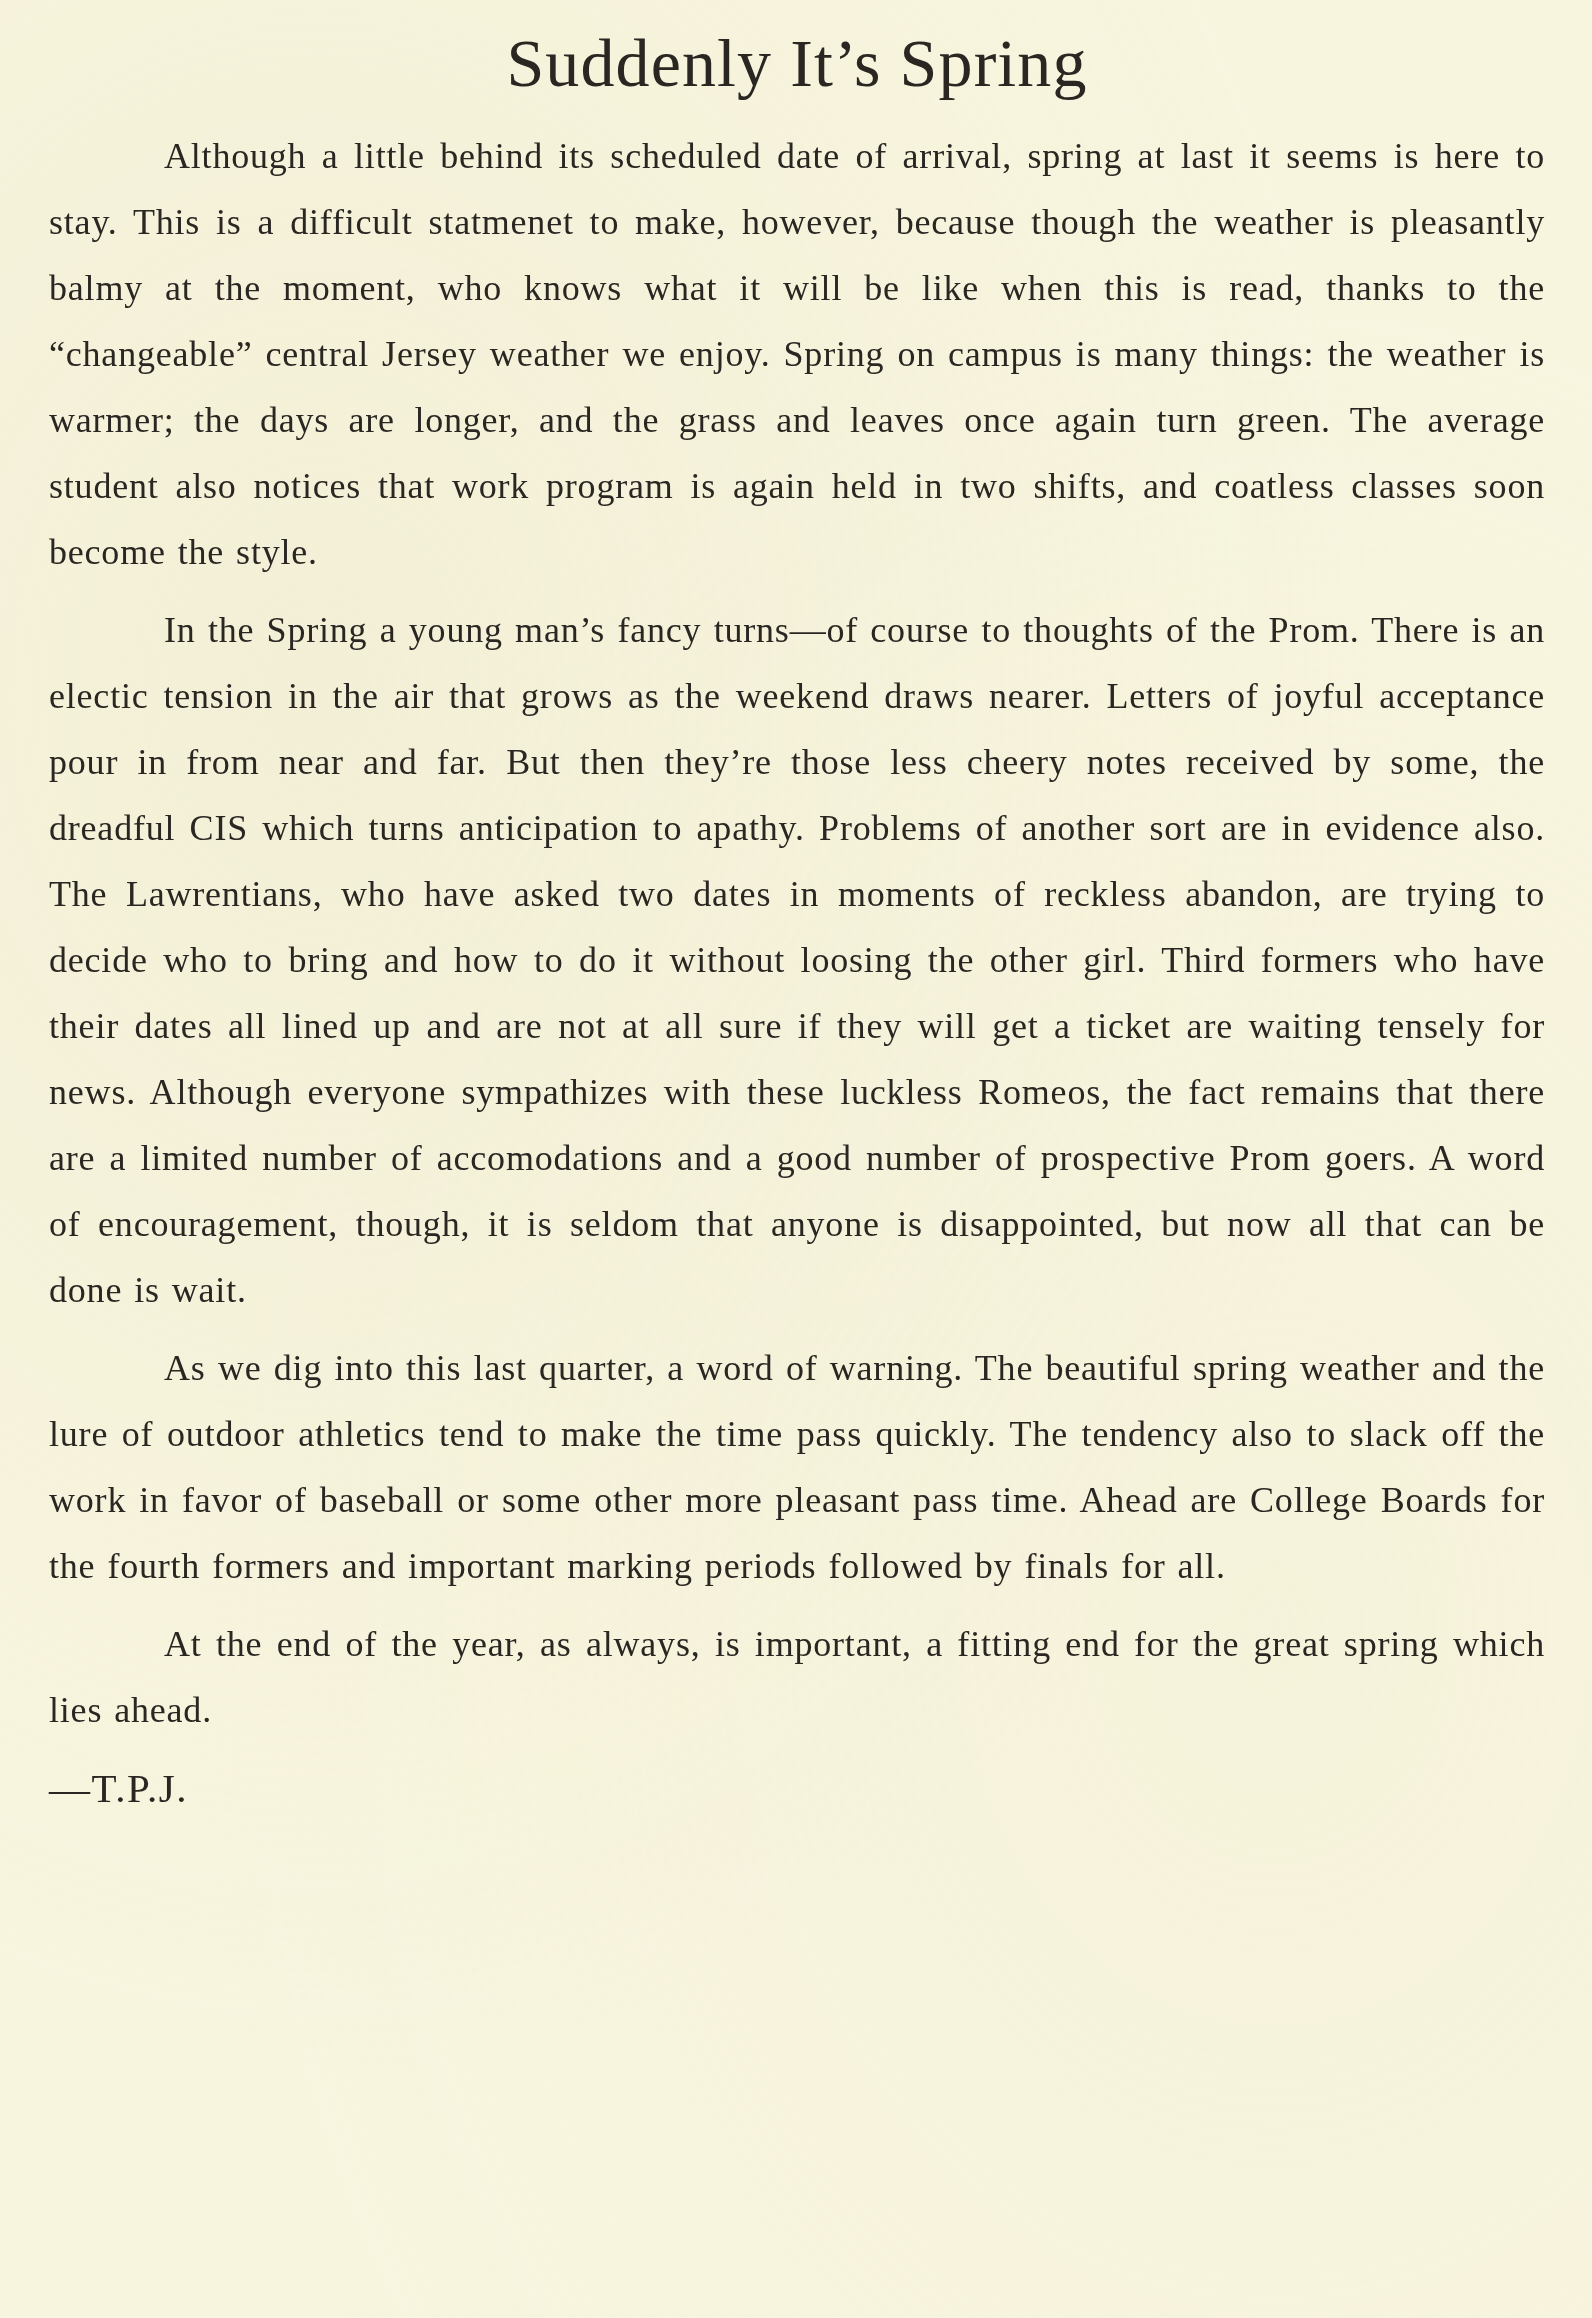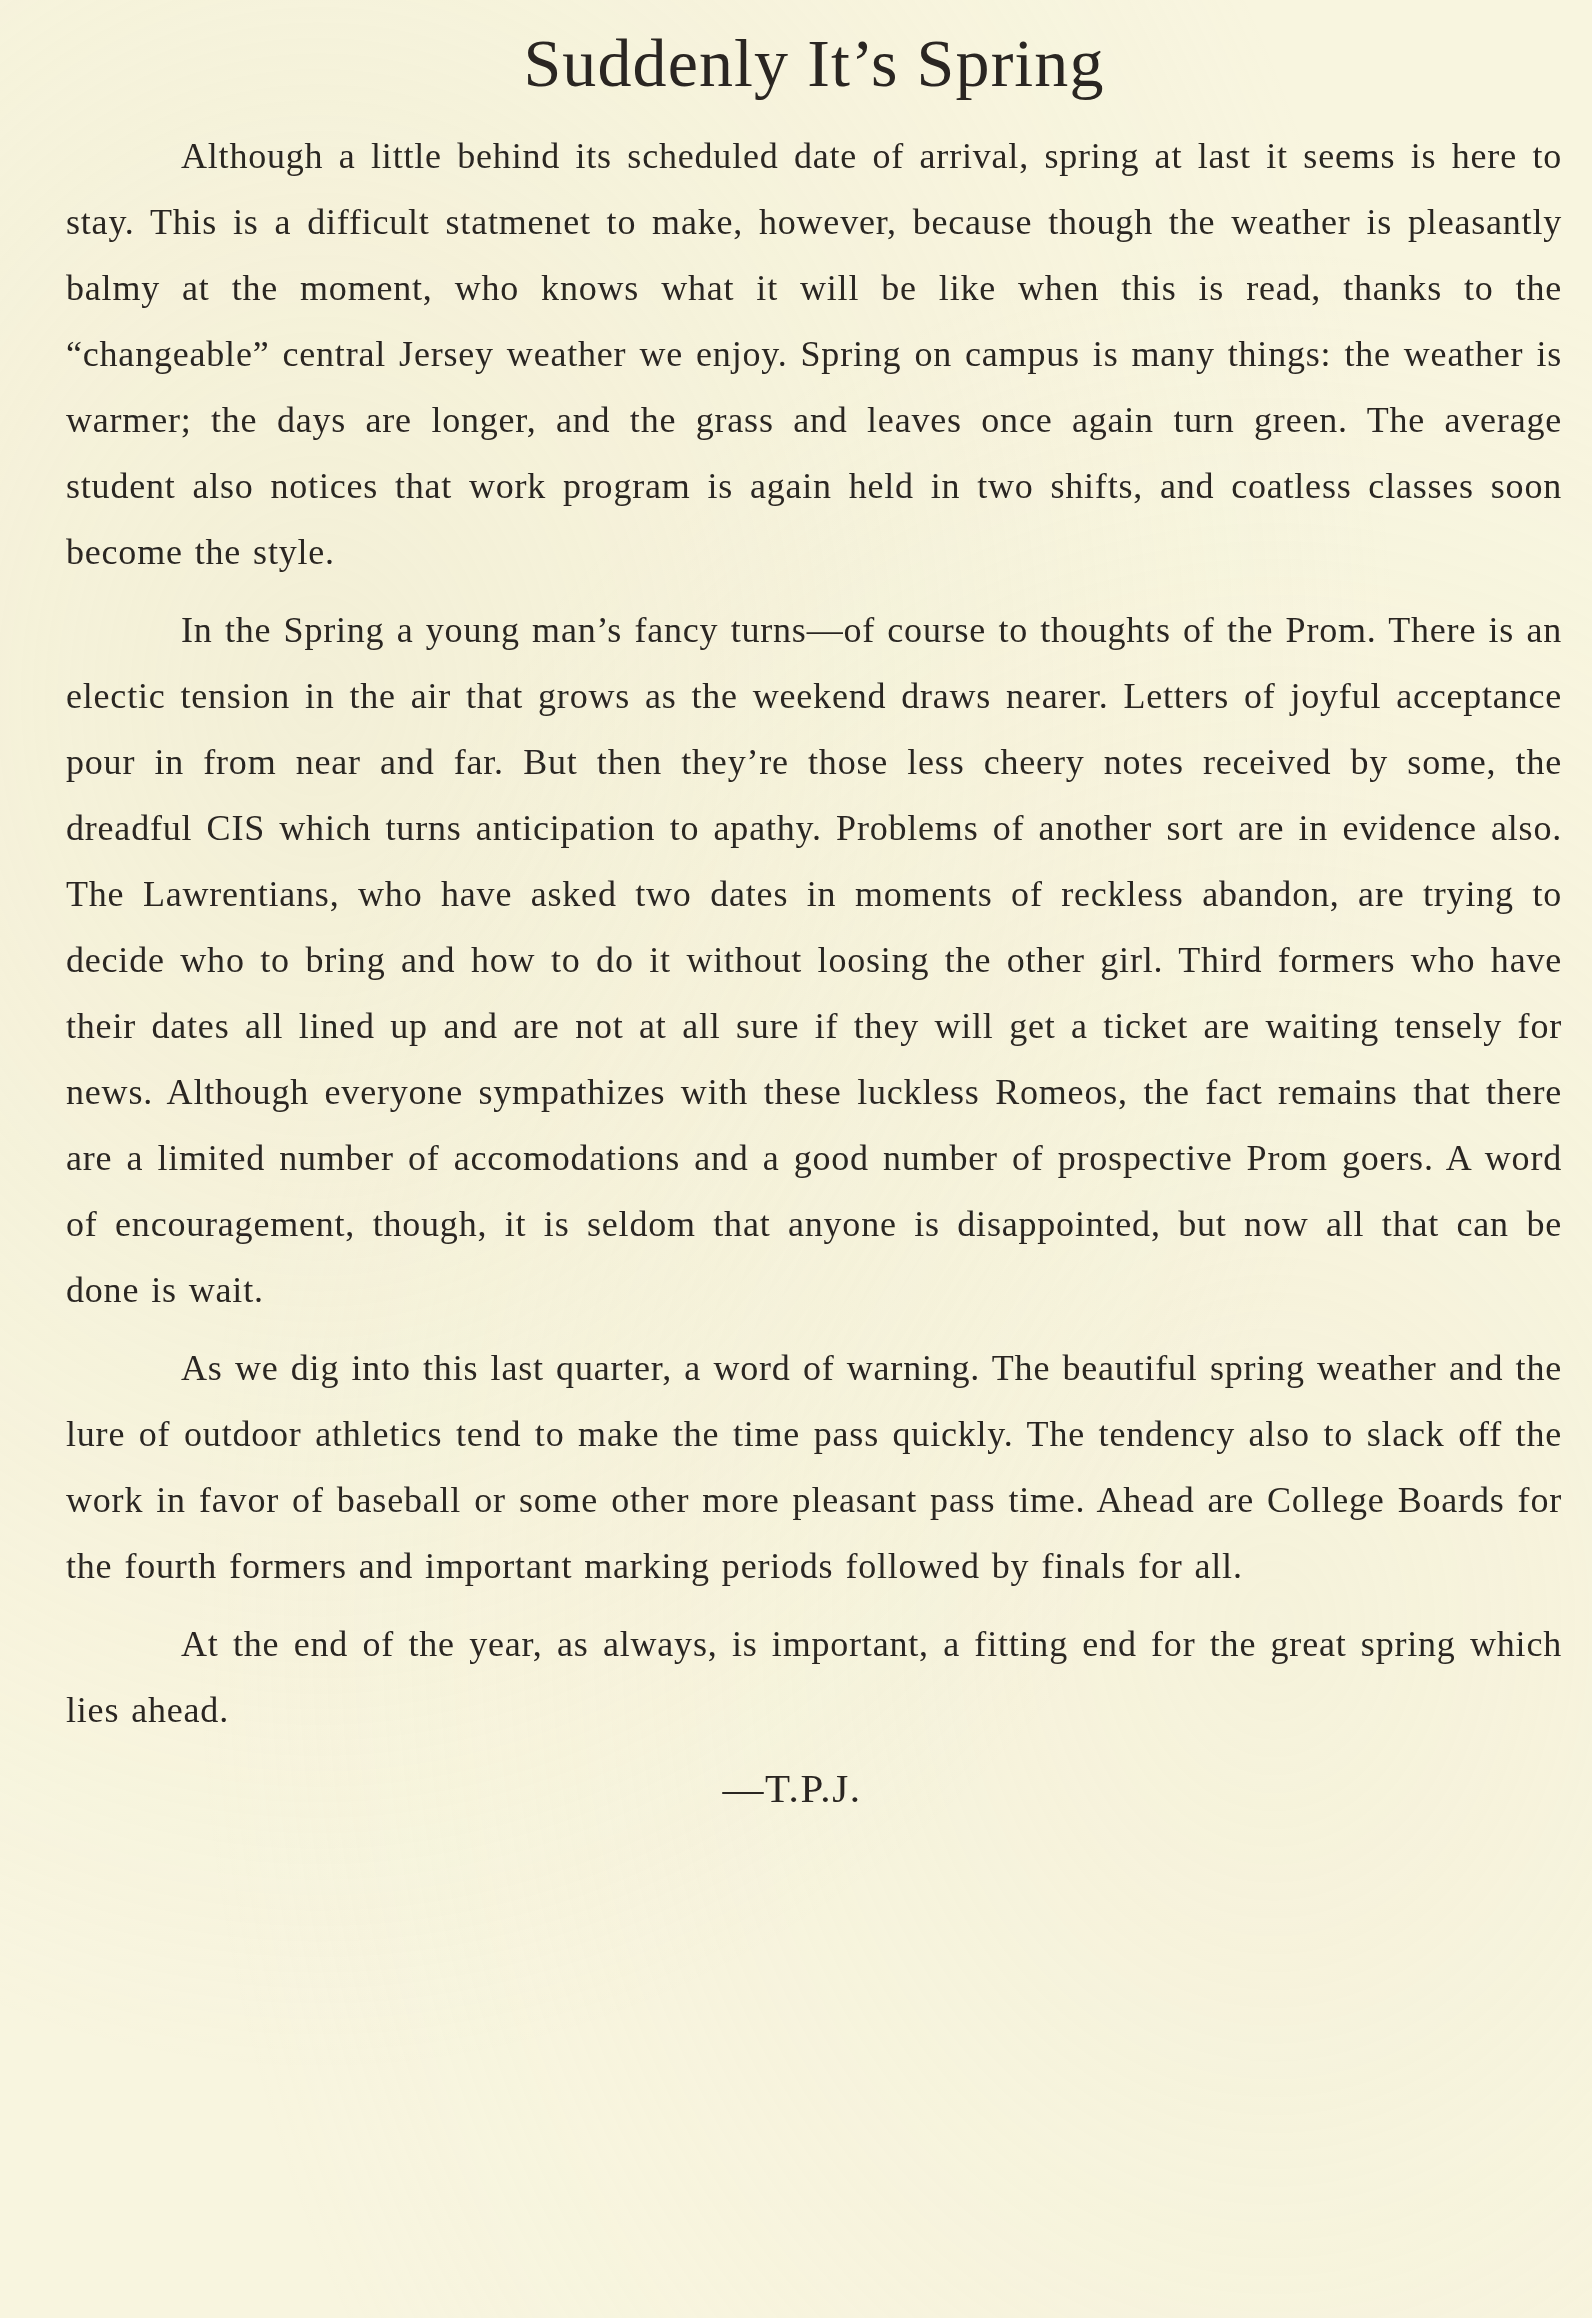--- a/index.html
+++ b/index.html
@@ -13,21 +13,21 @@
       background-image:
         radial-gradient(ellipse at 20% 30%, rgba(235,230,200,0.35), rgba(0,0,0,0) 60%),
         radial-gradient(ellipse at 80% 70%, rgba(240,236,210,0.3), rgba(0,0,0,0) 60%);
       font-family: "Liberation Serif", "DejaVu Serif", serif;
       color: #2a2622;
       overflow: hidden;
       position: relative;
     }
     .page {
       position: absolute;
-      left: 66px;
+      left: 49px;
       top: 22px;
       width: 1496px;
     }
     .title {
       text-align: center;
       font-size: 68px;
       line-height: 82px;
       margin: 0 0 18.7px 0;
       letter-spacing: 1.1px;
       font-weight: normal;
@@ -36,21 +36,21 @@
     .paragraph {
       margin: 0 0 12px 0;
       font-size: 36px;
       line-height: 66px;
       text-align: justify;
       text-indent: 115px;
       letter-spacing: 0.8px;
       word-spacing: 2.2px;
     }
     .signature {
-      text-align: center;
+      text-align: left;
       font-size: 41px;
       line-height: 66px;
       margin: 0;
       padding-right: 44px;
       letter-spacing: 1.6px;
     }
   </style>
 </head>
 <body>
 

